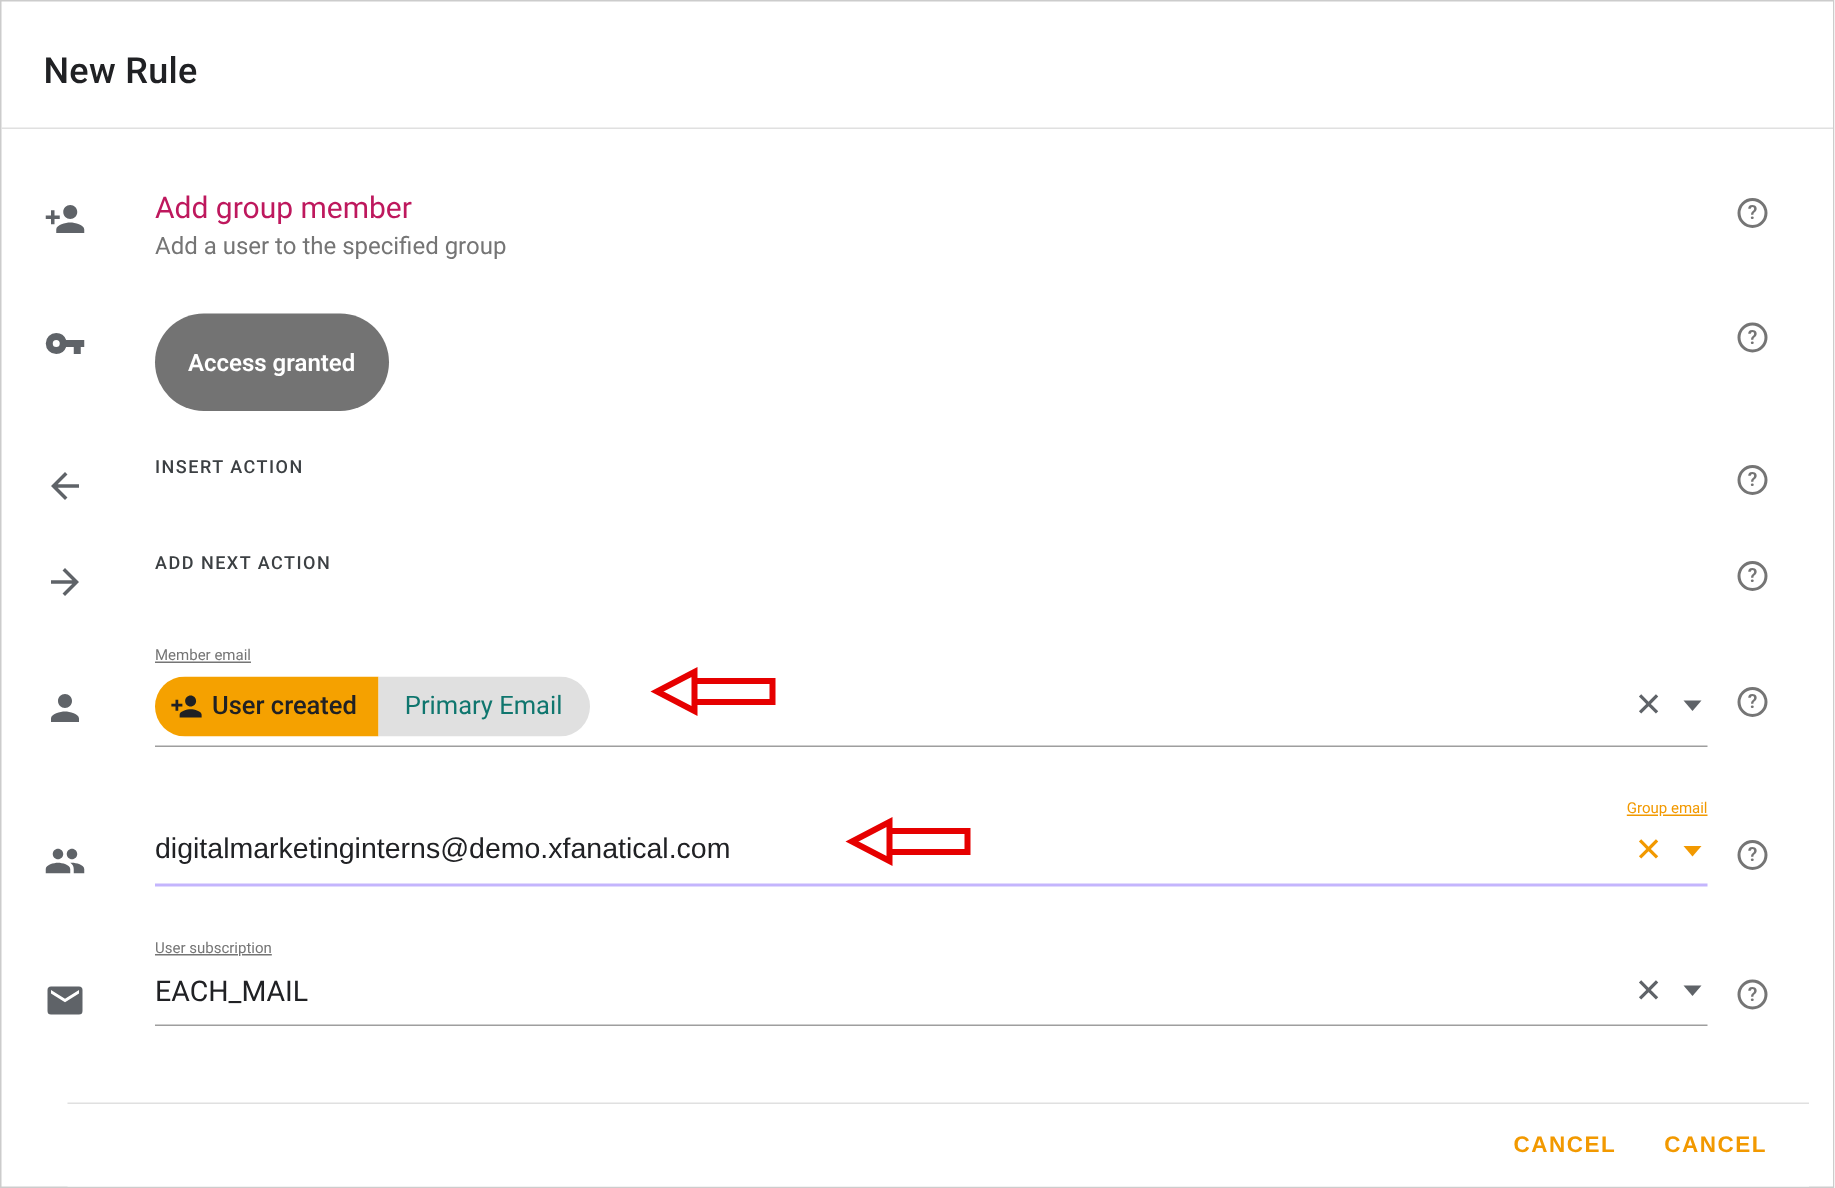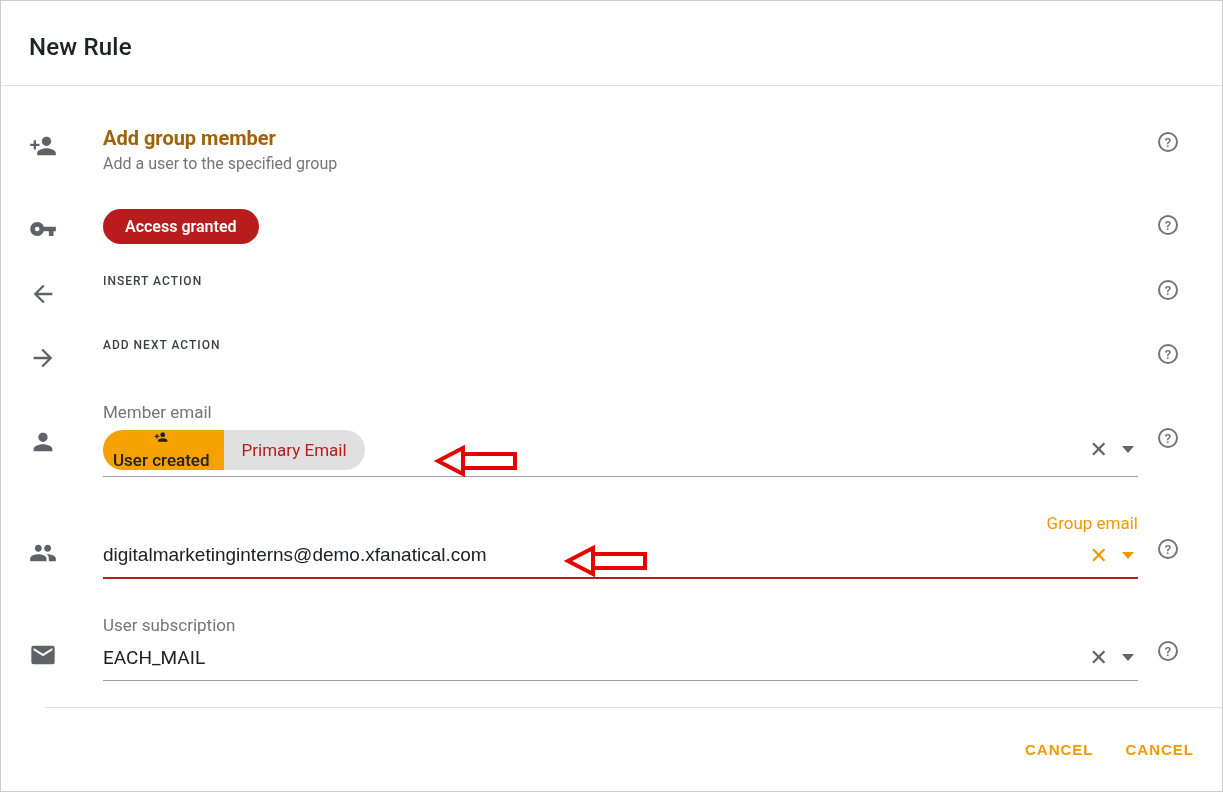--- a/index.html
+++ b/index.html
@@ -16,45 +16,45 @@
   .content::-webkit-scrollbar-thumb { background: #c1c1c1; }
   .content::-webkit-scrollbar-button { background: #f1f1f1; height: 16px; display: block; }
 
   .row { display: flex; align-items: flex-start; padding: 0 24px 36px 24px; }
   .row-icon { width: 78px; display: flex; justify-content: flex-start; align-items: center; padding-left: 4px; padding-top: 6px; color: #5f6368; }
   .row-icon svg { width: 28px; height: 28px; fill: #5f6368; }
   .row-body { flex: 1; min-width: 0; }
   .row-help { width: 60px; display: flex; justify-content: center; align-items: center; padding-top: 6px; }
   .help-ic { width: 20px; height: 20px; border: 2px solid #757575; border-radius: 50%; display:flex; align-items:center; justify-content:center; font-size:13px; color:#757575; font-weight:600; cursor:pointer; }
 
-  .title { font-size: 20px; font-weight: 700; color: #a16207; margin-bottom: 4px; }
+  .title { font-size: 20px; font-weight: 400; color: #be185d; margin-bottom: 4px; }
   .subtitle { font-size: 16px; color: #757575; }
 
-  .pill-green { display:inline-block; background:#b91c1c; color:#fff; font-weight:600; font-size:16px; padding:8px 22px; border-radius:999px; }
+  .pill-green { display:inline-block; background:#737373; color:#fff; font-weight:600; font-size:16px; padding:23px 22px; border-radius:999px; }
 
   .section-label { font-size: 12px; font-weight: 500; letter-spacing: 1px; color:#3c4043; text-transform: uppercase; }
 
   .field { position: relative; }
-  .field-label { font-size: 17px; color:#757575; margin-bottom: 6px; display:block; }
+  .field-label { font-size: 10px; color:#757575; margin-bottom: 6px; display:block;text-decoration:underline; }
   .field-label.active { color:#f29900;text-align:right; }
   .field-line { display:flex; align-items:center; border-bottom:1px solid #9e9e9e; padding-bottom:6px; min-height:40px; }
-  .field-line.active { border-bottom:2px solid #b91c1c;justify-content:center; }
+  .field-line.active { border-bottom:2px solid #c4b5fd;justify-content:center; }
   .field-value { flex:1; font-size:19px; color:#202124; border:none; outline:none; background:transparent; padding: 4px 0; }
   .field-actions { display:flex; align-items:center; gap:10px; }
   .clear-x { font-size:22px; color:#5f6368; cursor:pointer; padding:0 4px; }
   .clear-x.orange { color:#f29900; }
   .caret { width:0; height:0; border-left:6px solid transparent; border-right:6px solid transparent; border-top:7px solid #5f6368; cursor:pointer; margin-right:4px; }
   .caret.orange { border-top-color:#f29900; }
 
   .chip { display:inline-flex; align-items:center; border-radius:999px; overflow:hidden; font-size:17px; height:40px; margin-top:2px; }
-  .chip-left { background:#f5a100; color:#202124; display:flex; align-items:center; padding:0 14px 0 10px; height:100%; font-weight:500; gap:6px;flex-direction:column; }
+  .chip-left { background:#f5a100; color:#202124; display:flex; align-items:center; padding:0 14px 0 10px; height:100%; font-weight:500; gap:6px; }
   .chip-left svg { width:22px; height:22px; fill:#202124; }
-  .chip-right { background:#e0e0e0; color:#b91c1c; padding:0 18px; height:100%; display:flex; align-items:center; }
-
-  .footer { position:absolute; bottom:0; left:0; right:0; height:84px; border-top:1px solid #e0e0e0; display:flex; justify-content:flex-end; align-items:center; padding-right:28px; gap:32px; background:#fff;margin-left:44px; }
+  .chip-right { background:#e0e0e0; color:#0f766e; padding:0 18px; height:100%; display:flex; align-items:center; }
+
+  .footer { position:absolute; bottom:0; left:0; right:16px; height:56px; border-top:1px solid #e0e0e0; display:flex; justify-content:flex-end; align-items:center; padding-right:28px; gap:32px; background:#fff;margin-left:44px; }
   .footer-btn { background:none; border:none; color:#f29900; font-weight:700; font-size:15px; letter-spacing:1px; cursor:pointer; }
 
   
   .arrow-annot { position:absolute; z-index:50; pointer-events:none; }
   .arrow-annot svg { overflow:visible; }
 
   .row.tight { padding-bottom: 30px; }
   .row.field-row .row-icon { padding-top: 26px; }
   .row.field-row .row-help { padding-top: 26px; }
 </style>

